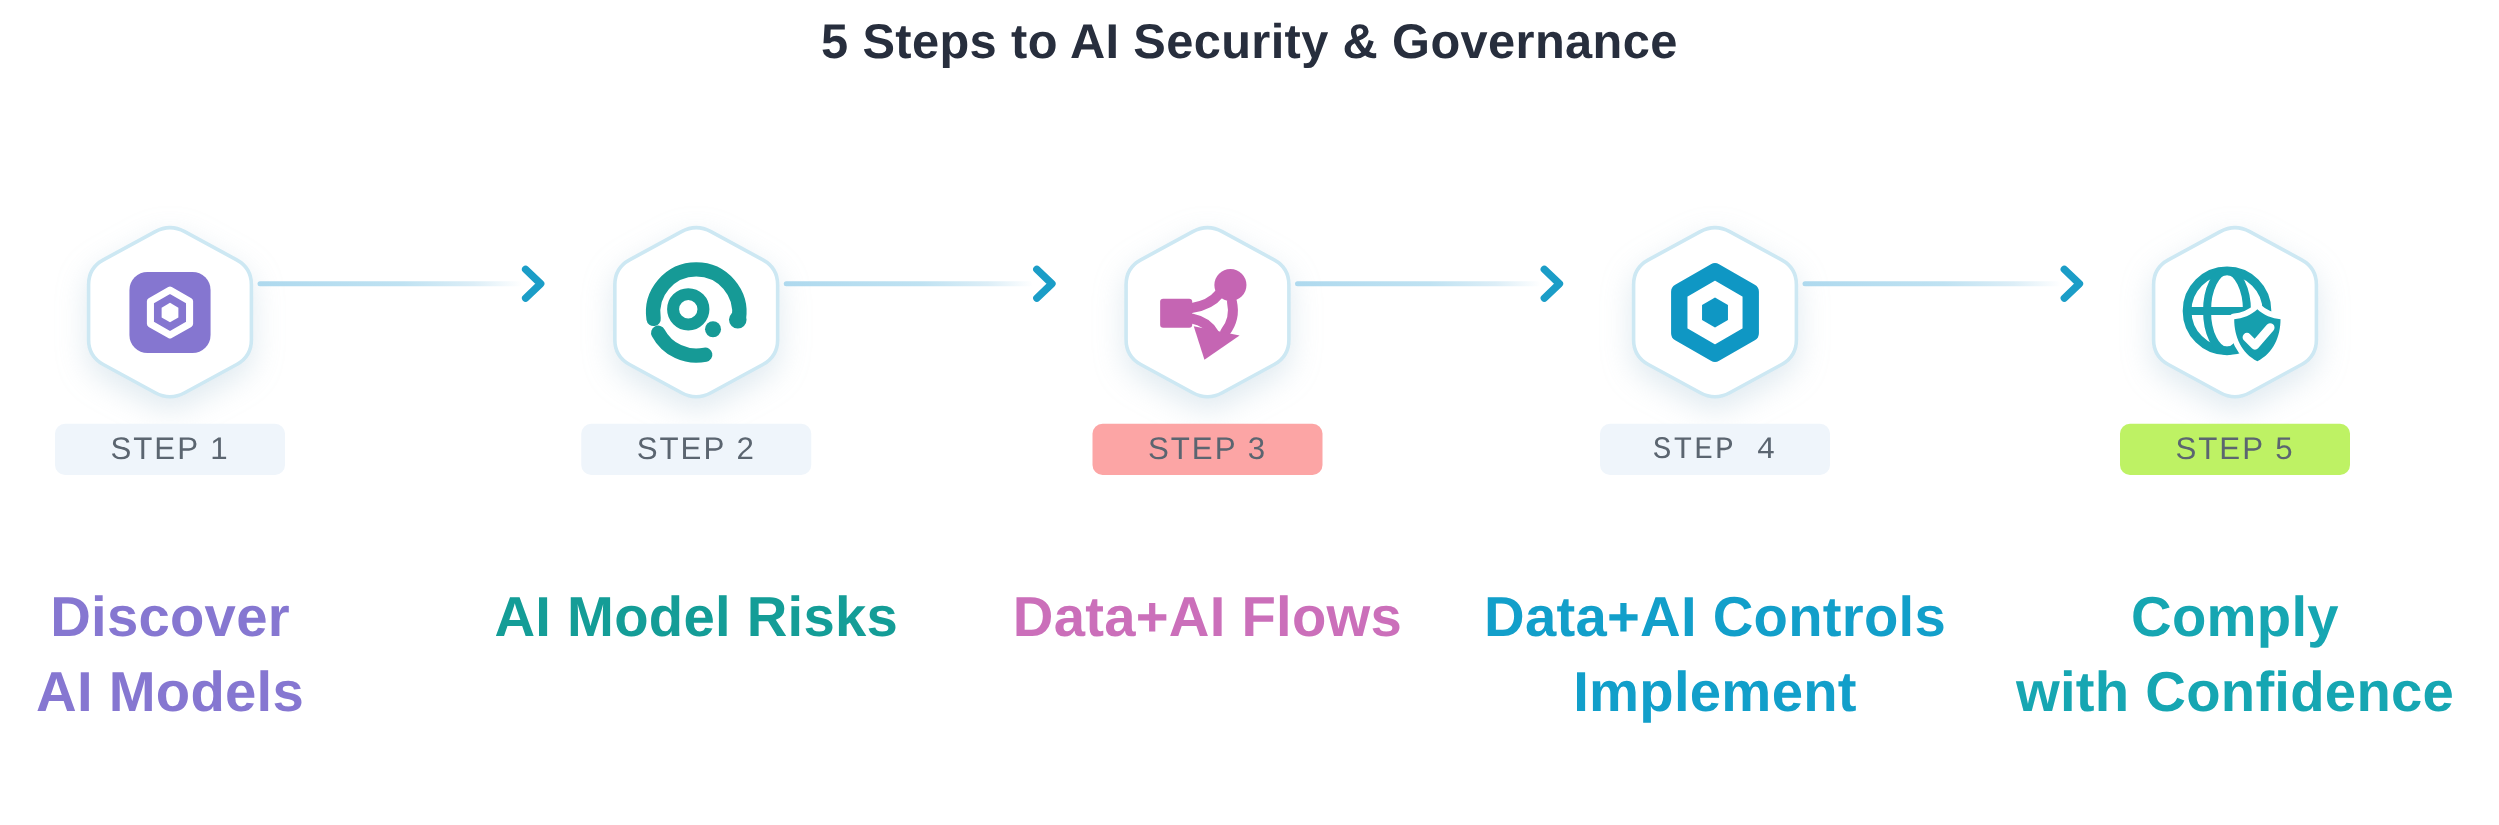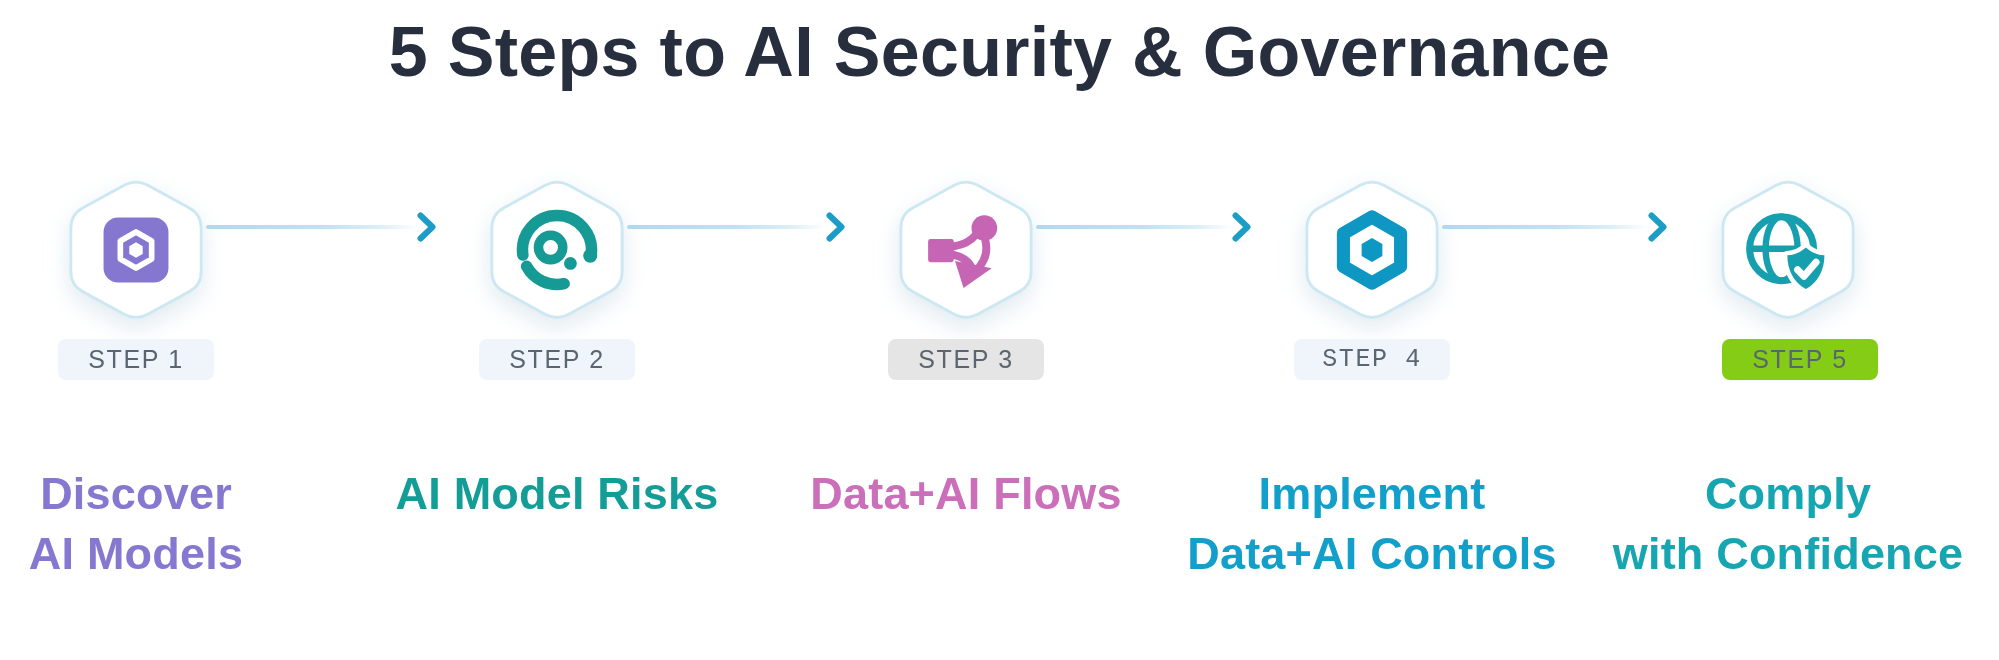--- a/index.html
+++ b/index.html
@@ -2,21 +2,21 @@
 <html><head>
 <meta charset="utf-8">
 <style>
   html, body { margin: 0; padding: 0; background: #ffffff; }
   body {
     width: 1999px; height: 660px; position: relative; overflow: hidden;
     font-family: "Liberation Sans", sans-serif;
   }
   .title {
     position: absolute; top: 12px; left: 0; right: 0;
-    text-align: center; font-size: 70px; font-weight: 700; letter-spacing: 0.3px;
+    text-align: center; font-size: 39px; font-weight: 700; letter-spacing: 0.3px;
   }
   
   .c0 { --cx: 136px; } .c1 { --cx: 557px; } .c2 { --cx: 966px; }
   .c3 { --cx: 1372px; } .c4 { --cx: 1788px; }
 
   .hex {
     position: absolute; top: 176px; left: var(--cx);
     width: 136px; height: 148px; transform: translateX(-50%);
   }
   .hex > svg.hexframe {
@@ -34,21 +34,21 @@
     background: linear-gradient(to right, #aed9ee 0%, #bfe2f2 55%, #dceef7 82%, rgba(236,246,251,0.05) 100%);
   }
   .connector svg.chev { position: absolute; top: -13px; }
   .x0 { left: 206px; width: 211px; }
   .x1 { left: 627px; width: 199px; }
   .x2 { left: 1036px; width: 196px; }
   .x3 { left: 1442px; width: 206px; }
 
   .badge {
     position: absolute; top: 339px; left: var(--cx); transform: translateX(-50%);
-    width: 156px; height: 41px; border-radius: 8px;
+    width: 184px; height: 41px; border-radius: 8px;
     display: flex; align-items: center; justify-content: center;
   }
   .badge span { font-size: 25px; letter-spacing: 1.6px; }
 
   .label {
     position: absolute; top: 464px; left: var(--cx); transform: translateX(-50%);
     width: 440px; text-align: center; font-size: 45px; font-weight: 700;
     line-height: 60px; letter-spacing: 0.2px;
   }
 </style>
@@ -160,40 +160,40 @@
     <path d="M 3.5 3.5 L 15.5 15 L 3.5 26.5" fill="none" stroke="currentColor" stroke-width="6" stroke-linecap="round" stroke-linejoin="round"></path>
   </svg>
 </div>
 
 <div class="badge c0" style="background-color: rgb(239, 245, 251);">
   <span style="color: rgb(91, 101, 112);">STEP 1</span>
 </div>
 <div class="badge c1" style="background-color: rgb(239, 245, 251);">
   <span style="color: rgb(91, 101, 112);">STEP 2</span>
 </div>
-<div class="badge c2" style="background-color: #e5e5e5;">
+<div class="badge c2" style="background-color: #fca5a5;">
   <span style="color: rgb(91, 101, 112);">STEP 3</span>
 </div>
 <div class="badge c3" style="background-color: rgb(239, 245, 251); font-family: Liberation Mono, monospace;">
   <span style="color: rgb(91, 101, 112);">STEP 4</span>
 </div>
-<div class="badge c4" style="background-color: #84cc16; margin-left: 12px;">
+<div class="badge c4" style="background-color: #bef264;">
   <span style="color: rgb(91, 101, 112);">STEP 5</span>
 </div>
 
 <div class="label c0" style="color: rgb(134, 119, 209);">
   <div>Discover</div>
   <div>AI Models</div>
 </div>
 <div class="label c1" style="color: rgb(20, 157, 151);">
   <div>AI Model Risks</div>
 </div>
 <div class="label c2" style="color: rgb(203, 111, 186);">
   <div>Data+AI Flows</div>
 </div>
 <div class="label c3" style="color: rgb(18, 159, 202);">
+  <div>Data+AI Controls</div>
   <div>Implement</div>
-  <div>Data+AI Controls</div>
 </div>
 <div class="label c4" style="color: rgb(22, 166, 178);">
   <div>Comply</div>
   <div>with Confidence</div>
 </div>
 
 </body></html>

